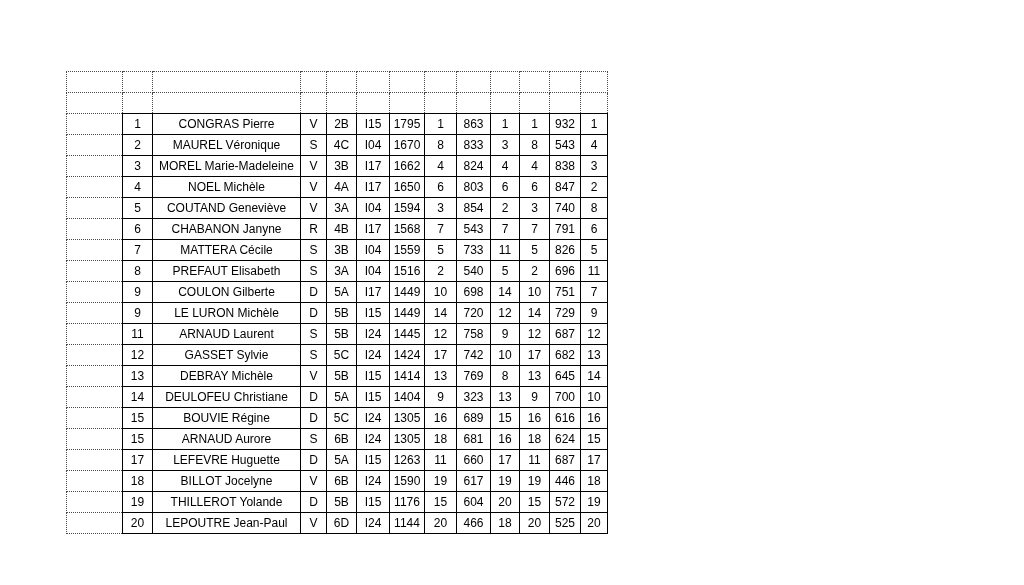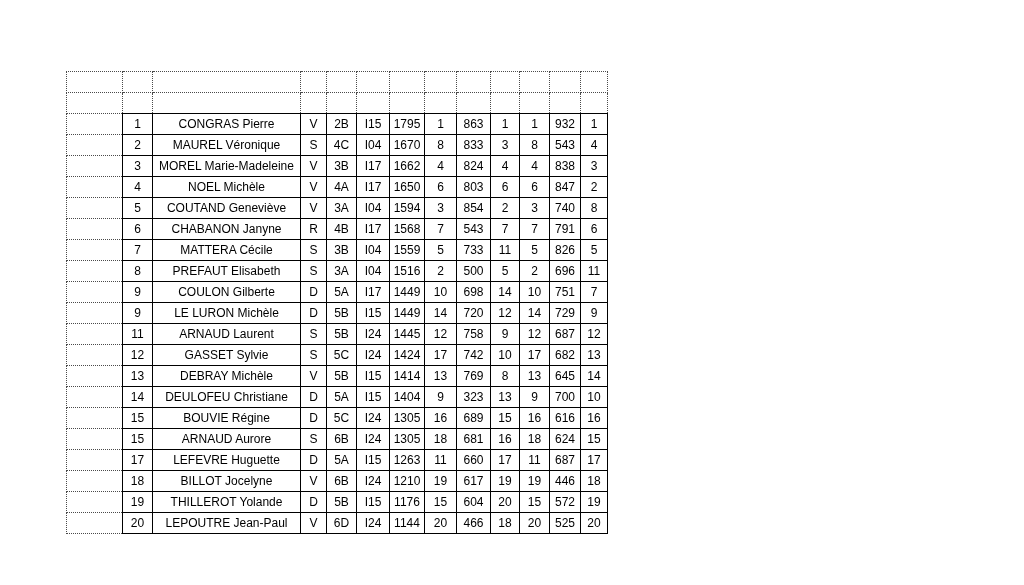--- a/index.html
+++ b/index.html
@@ -198,21 +198,21 @@
         </tr>
         <tr>
           <td class="e"></td>
           <td class="d">8</td>
           <td class="d">PREFAUT Elisabeth</td>
           <td class="d">S</td>
           <td class="d">3A</td>
           <td class="d">I04</td>
           <td class="d">1516</td>
           <td class="d">2</td>
-          <td class="d">500</td>
+          <td class="d">540</td>
           <td class="d">5</td>
           <td class="d">2</td>
           <td class="d">696</td>
           <td class="d">11</td>
         </tr>
         <tr>
           <td class="e"></td>
           <td class="d">9</td>
           <td class="d">COULON Gilberte</td>
           <td class="d">D</td>
@@ -346,21 +346,21 @@
           <td class="d">687</td>
           <td class="d">17</td>
         </tr>
         <tr>
           <td class="e"></td>
           <td class="d">18</td>
           <td class="d">BILLOT Jocelyne</td>
           <td class="d">V</td>
           <td class="d">6B</td>
           <td class="d">I24</td>
-          <td class="d">1210</td>
+          <td class="d">1590</td>
           <td class="d">19</td>
           <td class="d">617</td>
           <td class="d">19</td>
           <td class="d">19</td>
           <td class="d">446</td>
           <td class="d">18</td>
         </tr>
         <tr>
           <td class="e"></td>
           <td class="d">19</td>

